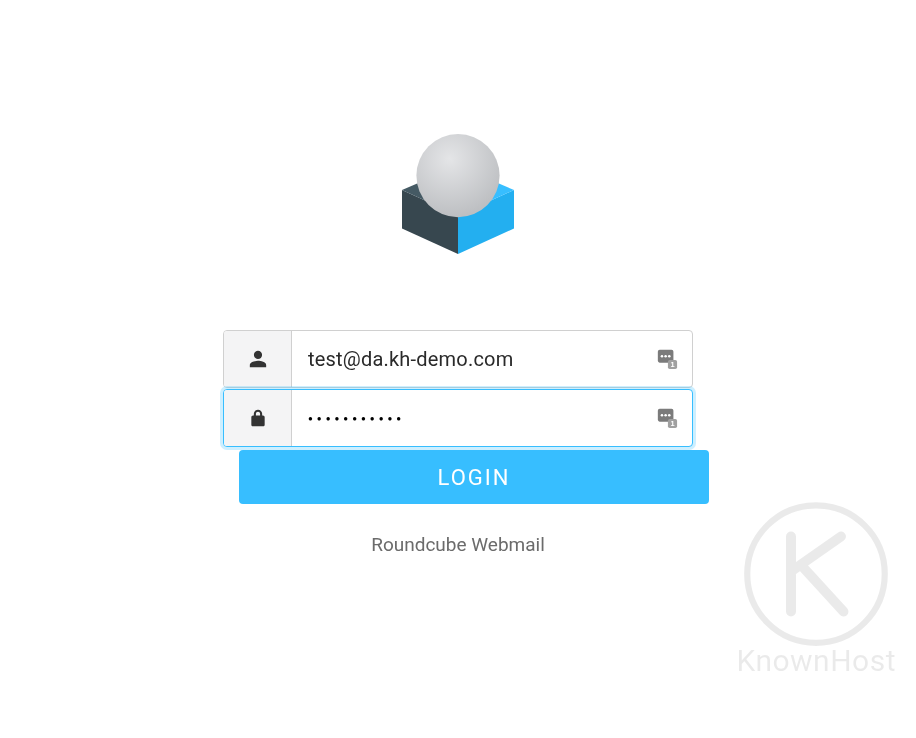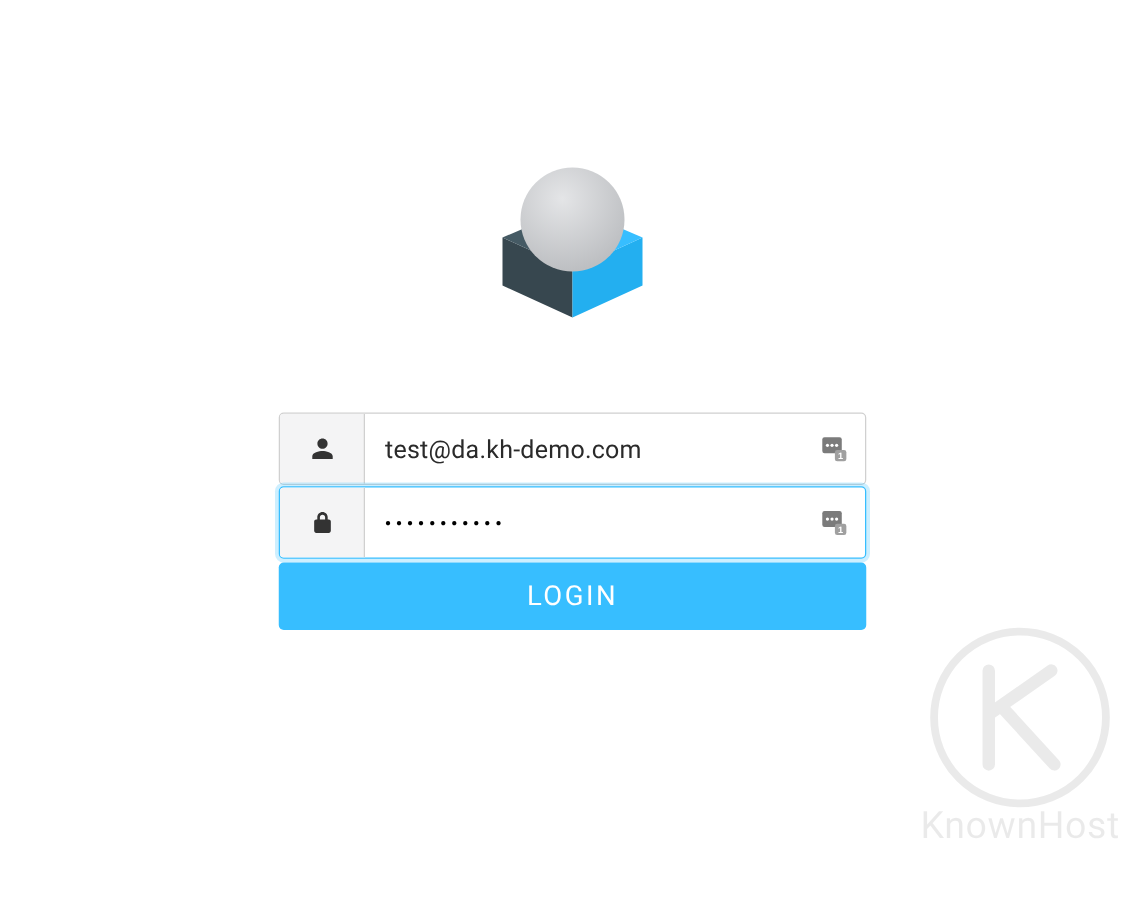--- a/index.html
+++ b/index.html
@@ -128,20 +128,21 @@
       border-radius: 4px;
       color: #ffffff;
       font-size: 22px;
       letter-spacing: 2px;
       cursor: pointer;
       font-family: inherit;
       display: flex;
       align-items: center;
       justify-content: center;
       margin-top: 2px;
+      margin-left: 16px;
     }
 
     .footer-text {
       text-align: center;
       color: #6b6b6b;
       font-size: 19px;
       margin-top: 28px;
     }
 
     .watermark {
@@ -232,20 +233,21 @@
             <circle cx="14.5" cy="9" r="1.4" fill="#fff"></circle>
             <rect x="13" y="13" width="10" height="10" rx="2" fill="#a0a0a0"></rect>
             <text x="18" y="21" font-size="8" fill="#fff" text-anchor="middle" font-family="Arial" font-weight="bold">1</text>
           </svg>
         </span>
       </div>
     </div>
 
     <button class="login-button">LOGIN</button>
 
+    <div class="footer-text">Roundcube Webmail</div>
 
   </div>
 </div>
 
 <div class="watermark">
   <svg class="watermark-circle" viewBox="0 0 120 120">
     <circle cx="60" cy="60" r="55" fill="none" stroke="#000" stroke-width="5"></circle>
     <path d="M40 30 L40 90 M40 58 L80 30 M50 55 L82 90" stroke="#000" stroke-width="8" fill="none" stroke-linecap="round"></path>
   </svg>
   <div class="watermark-text">KnownHost</div>

